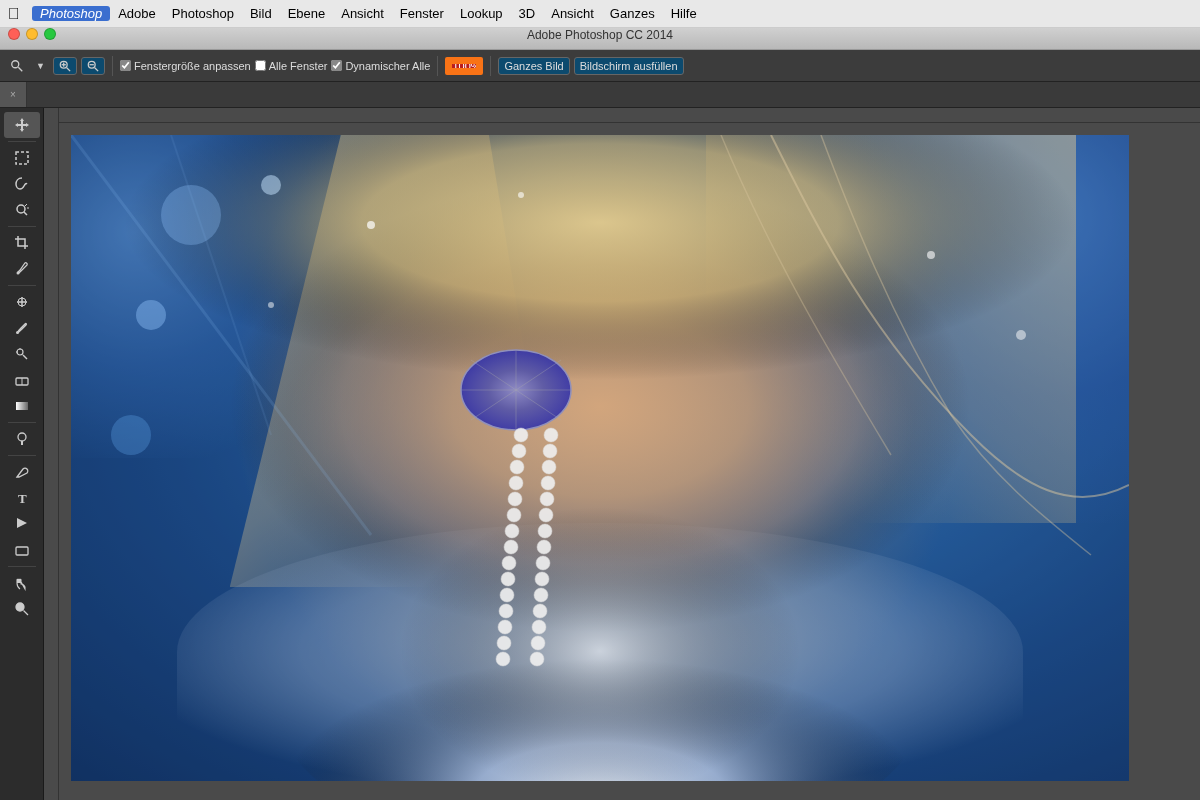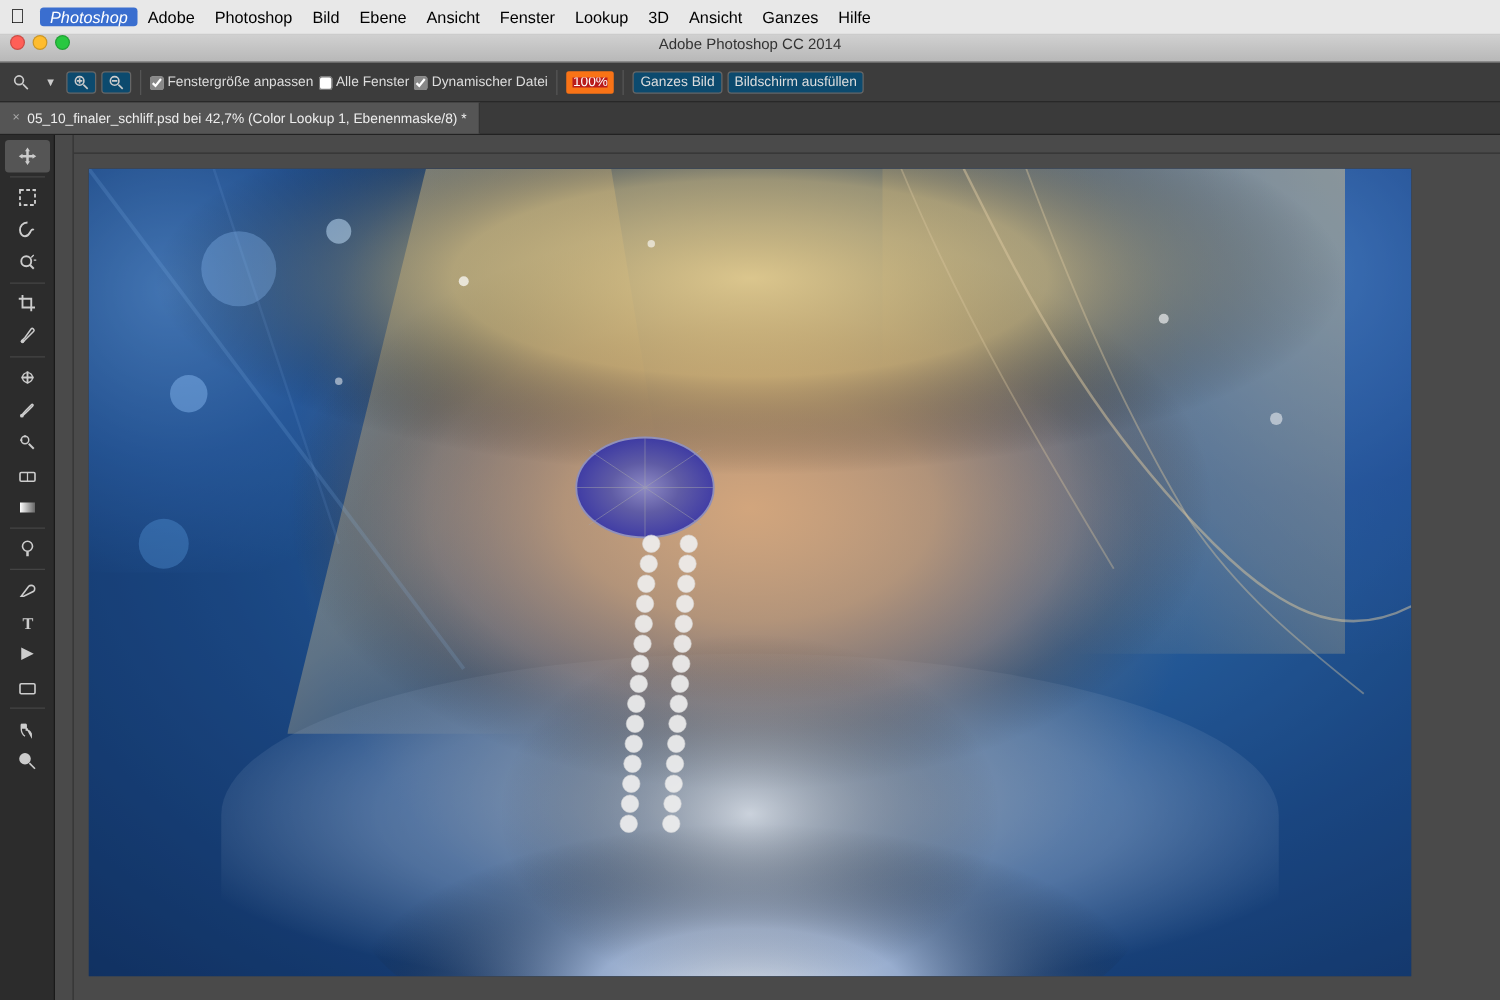--- a/index.html
+++ b/index.html
@@ -97,40 +97,40 @@
       cursor: pointer;
       white-space: nowrap;
     }
     #toolbar .tool-btn.icon-only {
       padding: 2px 4px;
       background: transparent;
       border: none;
     }
     .checkbox-group {
       display: flex;
-      align-items: flex-end;
+      align-items: flex-start;
       gap: 3px;
       font-size: 11px;
       color: #ddd;
     }
     .checkbox-group input[type="checkbox"] {
       width: 11px; height: 11px;
       accent-color: #888;
     }
     .divider-v {
       width: 1px;
       height: 20px;
       background: #555;
       margin: 0 3px;
     }
     .zoom-field {
       width: 38px;
       height: 18px;
       background: #b91c1c;
-      border: 5px solid #f97316;
+      border: 7px solid #f97316;
       border-radius: 2px;
       color: #fff;
       font-size: 11px;
       text-align: center;
     }
 
     
     #doc-tab-bar {
       width: 100%;
       height: 26px;
@@ -376,33 +376,32 @@
   <label class="checkbox-group">
     <input type="checkbox" checked="" style="">
     <span>Fenstergröße anpassen</span>
   </label>
   <label class="checkbox-group">
     <input type="checkbox" style="">
     <span>Alle Fenster</span>
   </label>
   <label class="checkbox-group">
     <input type="checkbox" checked="" style="">
-    <span>Dynamischer Datei</span>
+    <span>Dynamischer Alle</span>
   </label>
   <div class="divider-v"></div>
   <input class="zoom-field" type="text" value="100%" style="">
   <div class="divider-v"></div>
   <div class="tool-btn">Ganzes Bild</div>
   <div class="tool-btn">Bildschirm ausfüllen</div>
 </div>
 
 <div id="doc-tab-bar">
   <div class="doc-tab">
     <span class="close-tab">×</span>
-    <span>05_10_finaler_schliff.psd bei 42,7% (Color Lookup 1, Ebenenmaske/8) *</span>
   </div>
 </div>
 
 <div id="workspace">
 
   <div id="left-toolbar">
     <div class="tool-icon active">
       <svg viewBox="0 0 16 16">
           <path d="M8 1l2 3H9v3h3V6l3 2-3 2V9H9v3h1l-2 3-2-3h1V9H4v1L1 8l3-2v1h3V4H6z"></path>
         </svg>

